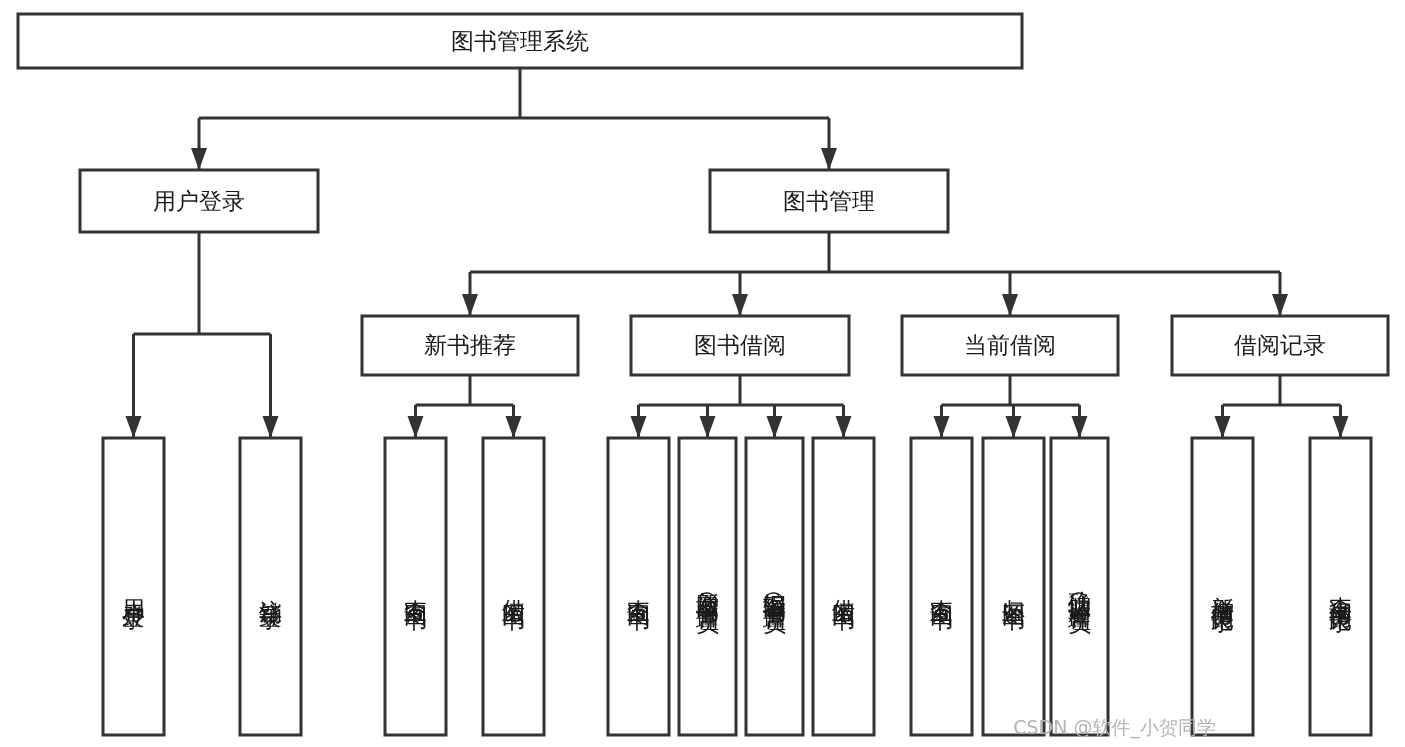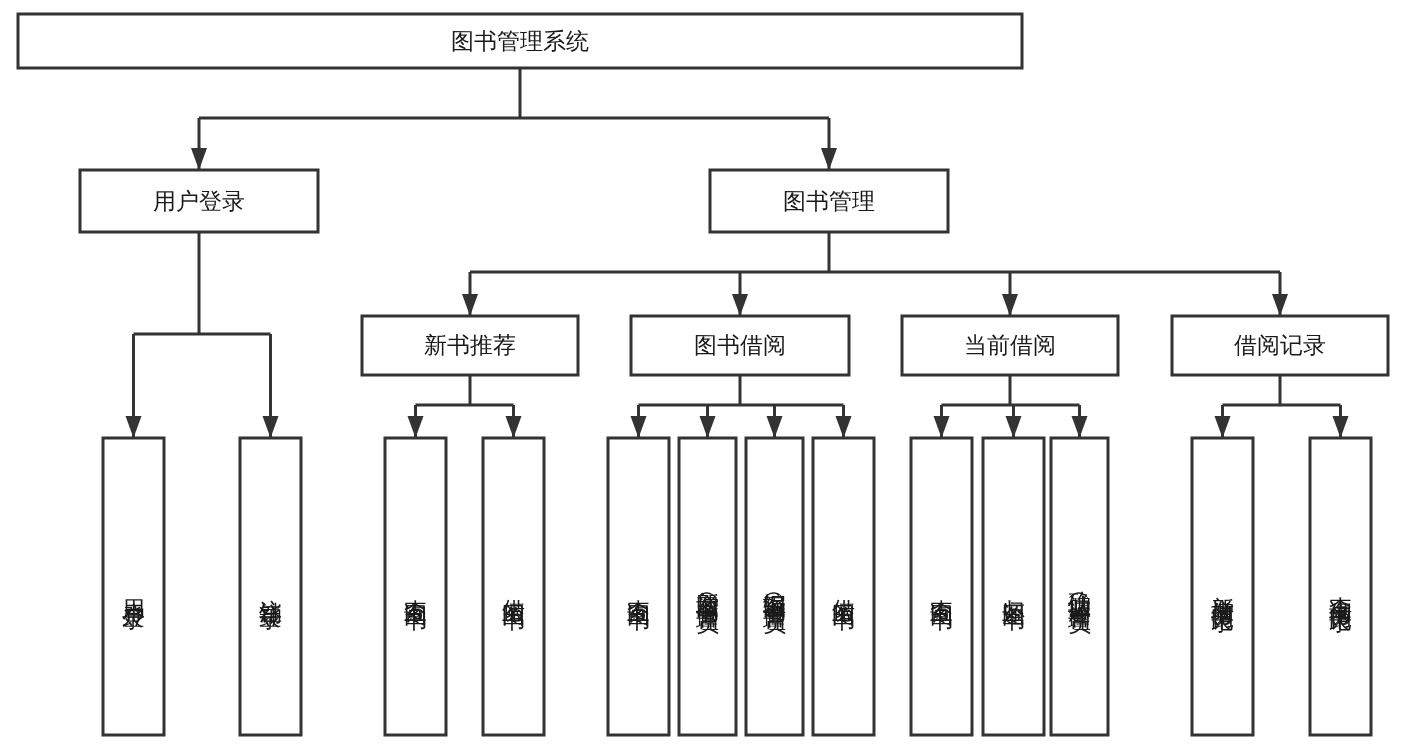--- a/index.html
+++ b/index.html
@@ -242,13 +242,14 @@
         <div class="leaf-label">确认归还（管理员）</div>
       </div>
       <div class="leaf-label-wrap" style="left: 1192px; top: 438px; width: 61px; height: 297px;">
         <div class="leaf-label">新增借阅记录</div>
       </div>
       <div class="leaf-label-wrap" style="left: 1310px; top: 438px; width: 61px; height: 297px;">
         <div class="leaf-label">查询借阅记录</div>
       </div>
     </div>
 
+  <div class="watermark">CSDN @软件_小贺同学</div>
 </div>
 
 </body></html>

